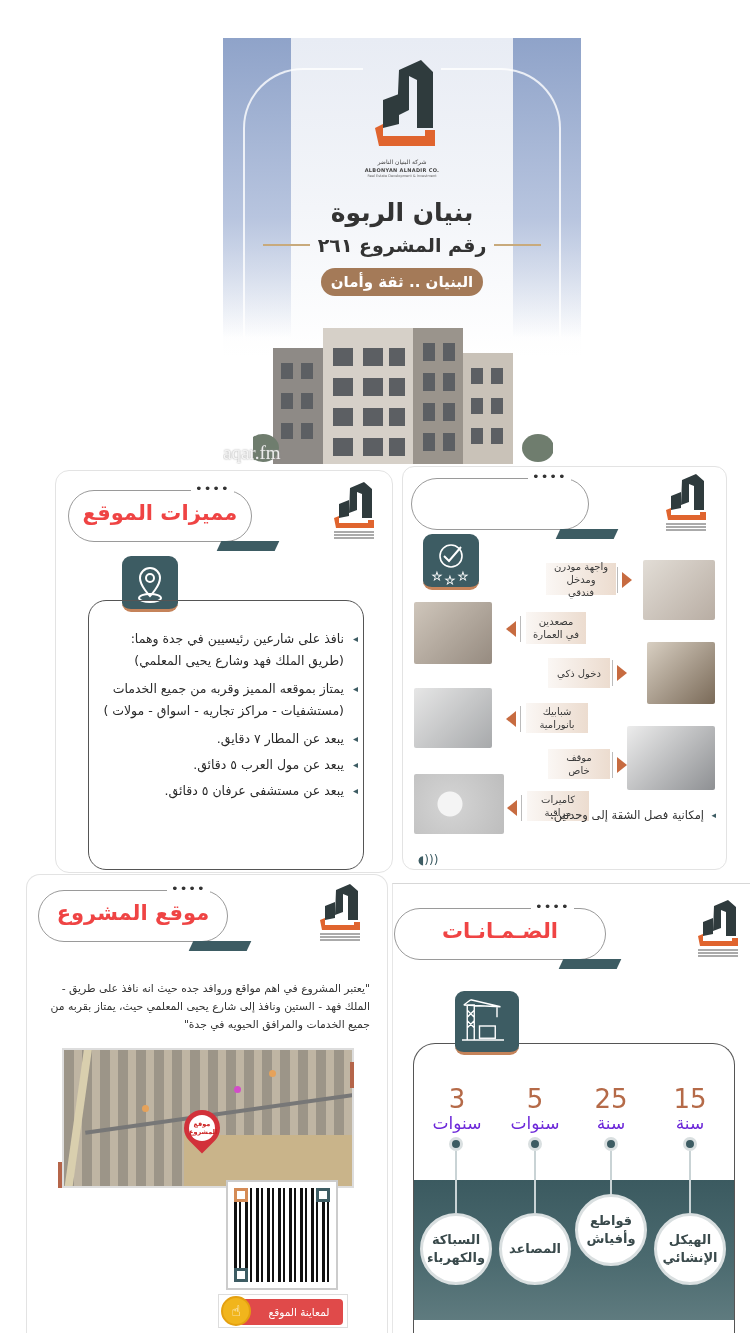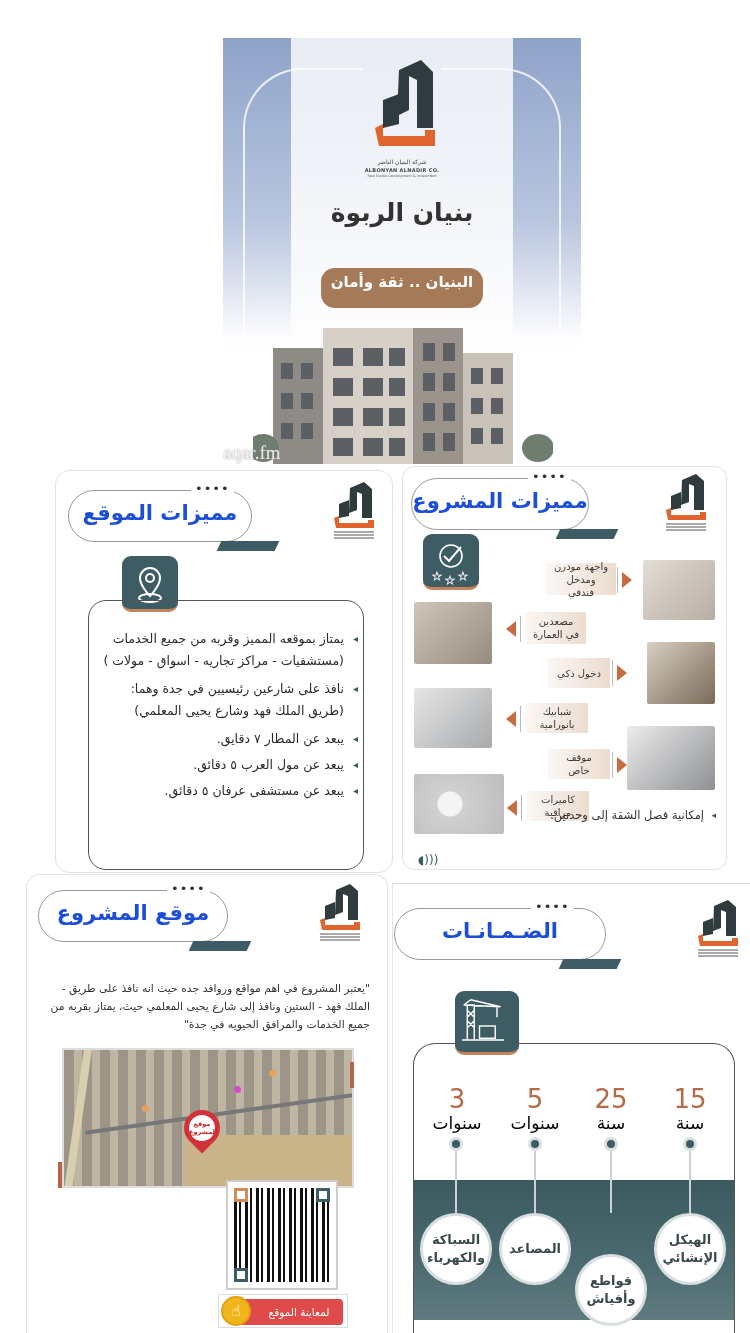--- a/index.html
+++ b/index.html
@@ -22,30 +22,30 @@
   .hero .arc.l { left: 20px; border-right: none; border-radius: 60px 0 0 0; }
   .hero .arc.r { right: 20px; border-left: none; border-radius: 0 60px 0 0; }
   .hero .logo-big { position: absolute; left: 146px; top: 20px; width: 70px; height: 90px; }
   .hero .logo-ar { position: absolute; left: 0; right: 0; top: 120px; text-align: center; font-size: 6px; color: #444; }
   .hero .logo-en { position: absolute; left: 0; right: 0; top: 129px; text-align: center; font-size: 5px; font-weight: bold; color: #444; letter-spacing: .3px; }
   .hero .logo-sub { position: absolute; left: 0; right: 0; top: 136px; text-align: center; font-size: 3.5px; color: #666; }
   .hero .title { position: absolute; left: 0; right: 0; top: 160px; text-align: center; font-size: 25px; font-weight: bold; color: #333; }
   .hero .projno-row { position: absolute; left: 40px; right: 40px; top: 196px; display: flex; align-items: center; gap: 8px; }
   .hero .projno-row .line { flex: 1; height: 2px; background: #c8aa7c; }
   .hero .projno { font-size: 19px; font-weight: bold; color: #333; white-space: nowrap; }
-  .hero .slogan { position: absolute; left: 98px; width: 162px; top: 230px; height: 40px; border-radius: 14px;
+  .hero .slogan { position: absolute; left: 98px; width: 162px; top: 230px; height: 28px; border-radius: 14px;
     background: #a47a58; color: #fff; font-size: 15px; font-weight: bold; text-align: center; line-height: 28px; }
   .hero .building { position: absolute; left: 30px; top: 270px; width: 300px; height: 156px; }
   .hero .watermark { position: absolute; left: 0; top: 404px; font-size: 19px; color: rgba(255,255,255,0.85); font-family: Liberation Serif, serif; text-shadow: 0 0 2px #888; }
 
   
   .card { position: absolute; background: #fff; border: 1px solid #e3e3e3; border-radius: 14px; }
   .pill { position: absolute; height: 52px; border: 1.5px solid #9a9a9a; border-radius: 26px; background: #fff; }
   .pill .dots { position: absolute; top: -9px; font-size: 13px; letter-spacing: 1px; color: #333; background: #fff; padding: 0 4px; line-height: 14px; }
-  .pill .ptitle { position: absolute; left: 0; right: 0; top: 10px; text-align: center; font-size: 21px; font-weight: bold; color: #1d4ed8; }
+  .pill .ptitle { position: absolute; left: 0; right: 0; top: 10px; text-align: center; font-size: 21px; font-weight: bold; color: #ef4444; }
   .pill .bar { position: absolute; bottom: -10px; width: 58px; height: 10px; background: #3d5c63; transform: skewX(-25deg); }
   .mini-logo { position: absolute; width: 48px; height: 62px; }
   .mini-logo svg { width: 48px; height: 50px; display: block; }
   .mini-logo .tiny { display: block; height: 2px; margin: 1px 4px 0; background: #aaa; }
 
   .icon-tile { position: absolute; width: 56px; height: 56px; background: #3d5c63; border-radius: 9px; border-bottom: 3px solid #c5835a; }
   .icon-tile svg { width: 56px; height: 56px; display: block; }
 
   
   .loc-box { position: absolute; left: 88px; top: 600px; width: 276px; height: 270px; border: 1.5px solid #555; border-radius: 18px; }
@@ -81,21 +81,21 @@
   .qr .fp.orange { border-color: #d48b56; }
   .visit-btn { position: absolute; left: 218px; top: 1294px; width: 130px; height: 34px; border: 1px solid #ddd; }
   .visit-btn .red { position: absolute; left: 20px; top: 4px; width: 104px; height: 26px; background: #e04a4a; border-radius: 4px; color: #fff; font-size: 10.5px; line-height: 26px; text-align: center; padding-left: 16px; }
   .visit-btn .hand { position: absolute; left: 2px; top: 1px; width: 30px; height: 30px; border-radius: 50%; background: #f1b51c; border: 2px solid #e4a010; color: #fff; text-align: center; font-size: 15px; line-height: 26px; }
 
   
   .w-box { position: absolute; left: 413px; top: 1043px; width: 322px; height: 290px; border: 1.5px solid #555; border-radius: 22px 22px 0 0; border-bottom: none; }
   .w-band { position: absolute; left: 414px; top: 1180px; width: 320px; height: 140px; background: linear-gradient(180deg, #3b5a60 0%, #4c6b70 60%, #5f7b7f 100%); }
   .w-num { position: absolute; width: 70px; text-align: center; }
   .w-num .n { display: block; font-size: 26px; color: #b56a48; font-family: "DejaVu Sans", sans-serif; font-weight: normal; line-height: 28px; }
-  .w-num .u { display: block; font-size: 17px; color: #000000; line-height: 20px; }
+  .w-num .u { display: block; font-size: 17px; color: #6d28d9; line-height: 20px; }
   .w-dot { position: absolute; width: 14px; height: 14px; border-radius: 50%; background: #3d5c63; border: 3px solid #d9dfe0; }
   .w-line { position: absolute; width: 2px; background: #c9d3d5; }
   .w-circle { position: absolute; width: 72px; height: 72px; border-radius: 50%; background: #fff; border: 3px solid #d9dfe0; display: flex; align-items: center; justify-content: center; text-align: center; font-size: 13px; font-weight: bold; color: #3a4a4c; line-height: 18px; }
 </style>
 </head>
 <body>
 
 <div class="hero">
   <div class="side l"></div>
   <div class="side r"></div>
@@ -107,20 +107,25 @@
       <polygon points="30,12 52,2 64,14 64,70 48,70 48,22 40,18 40,52 28,58" fill="#2f3b3d"></polygon>
       <polygon points="14,42 30,36 30,66 14,70" fill="#2f3b3d"></polygon>
       <path d="M6,70 L14,66 L14,78 L56,78 L56,72 L66,72 L66,88 L10,88 Z" fill="#e0642e"></path>
     </svg>
   </div>
   <div class="logo-ar rtl">شركة البنيان الناضر</div>
   <div class="logo-en">ALBONYAN ALNADIR CO.</div>
   <div class="logo-sub">Real Estate Development &amp; Investment</div>
 
   <div class="title rtl">بنيان الربوة</div>
+  <div class="projno-row">
+    <div class="line"></div>
+    <div class="projno rtl">رقم المشروع ٢٦١</div>
+    <div class="line"></div>
+  </div>
   <div class="slogan rtl">البنيان .. ثقة وأمان</div>
 
   <div class="building">
     <svg viewBox="0 0 300 156" width="300" height="156">
       <rect x="20" y="40" width="50" height="116" fill="#8e8a86"></rect>
       <rect x="70" y="20" width="90" height="136" fill="#d6d0c8"></rect>
       <rect x="160" y="20" width="50" height="136" fill="#9a948c"></rect>
       <rect x="210" y="45" width="50" height="111" fill="#c9c2b8"></rect>
       <g fill="#5c5f63">
         <rect x="80" y="40" width="20" height="18"></rect>
@@ -181,31 +186,30 @@
 </div>
 <div class="icon-tile" style="left:122px; top:556px;">
   <svg viewBox="0 0 56 56">
       <path d="M28 12 a10 10 0 0 1 10 10 c0 8 -10 18 -10 18 s-10 -10 -10 -18 a10 10 0 0 1 10 -10 z" fill="none" stroke="#fff" stroke-width="2"></path>
       <circle cx="28" cy="22" r="4" fill="none" stroke="#fff" stroke-width="2"></circle>
       <ellipse cx="28" cy="42" rx="11" ry="4" fill="none" stroke="#fff" stroke-width="2"></ellipse>
     </svg>
 </div>
 <div class="loc-box"></div>
 <ul class="loc-list rtl">
+  <li>نافذ على شارعين رئيسيين في جدة وهما: (طريق الملك فهد وشارع يحيى المعلمي)</li>
   <li>يمتاز بموقعه المميز وقربه من جميع الخدمات (مستشفيات - مراكز تجاريه - اسواق - مولات )</li>
-  <li>نافذ على شارعين رئيسيين في جدة وهما: (طريق الملك فهد وشارع يحيى المعلمي)</li>
   <li class="short">يبعد عن المطار ٧ دقايق.</li>
   <li class="short">يبعد عن مول العرب ٥ دقائق.</li>
   <li class="short">يبعد عن مستشفى عرفان ٥ دقائق.</li>
 </ul>
 
 <div class="card" style="left:402px; top:466px; width:325px; height:404px; border-radius:12px;"></div>
 <div class="pill" style="left:411px; top:478px; width:178px;">
   <span class="dots" style="left:116px;">••••</span>
-  <div class="ptitle rtl">مميزات المشروع</div>
   <div class="bar" style="left:146px;"></div>
 </div>
 <div class="mini-logo" style="left:662px; top:472px;">
   <svg viewBox="0 0 48 50">
       <polygon points="20,8 34,2 42,9 42,38 32,38 32,14 27,12 27,30 19,33" fill="#2f3b3d"></polygon>
       <polygon points="9,24 19,20 19,36 9,38" fill="#2f3b3d"></polygon>
       <path d="M4,38 L9,36 L9,43 L38,43 L38,40 L44,40 L44,48 L6,48 Z" fill="#e0642e"></path>
     </svg>
   <span class="tiny"></span>
     <span class="tiny"></span>
@@ -348,15 +352,15 @@
 <div class="w-dot" style="left:604px; top:1137px;"></div>
 <div class="w-dot" style="left:528px; top:1137px;"></div>
 <div class="w-dot" style="left:449px; top:1137px;"></div>
 
 <div class="w-line" style="left:689px; top:1151px; height:62px;"></div>
 <div class="w-line" style="left:610px; top:1151px; height:62px;"></div>
 <div class="w-line" style="left:534px; top:1151px; height:62px;"></div>
 <div class="w-line" style="left:455px; top:1151px; height:62px;"></div>
 
 <div class="w-circle rtl" style="left:654px; top:1213px;">الهيكل الإنشائي</div>
-<div class="w-circle rtl" style="left:575px; top:1254px;">قواطع وأفياش</div>
+<div class="w-circle rtl" style="left:575px; top:1194px;">قواطع وأفياش</div>
 <div class="w-circle rtl" style="left:499px; top:1213px;">المصاعد</div>
 <div class="w-circle rtl" style="left:420px; top:1213px;">السباكة والكهرباء</div>
 
 </body></html>

